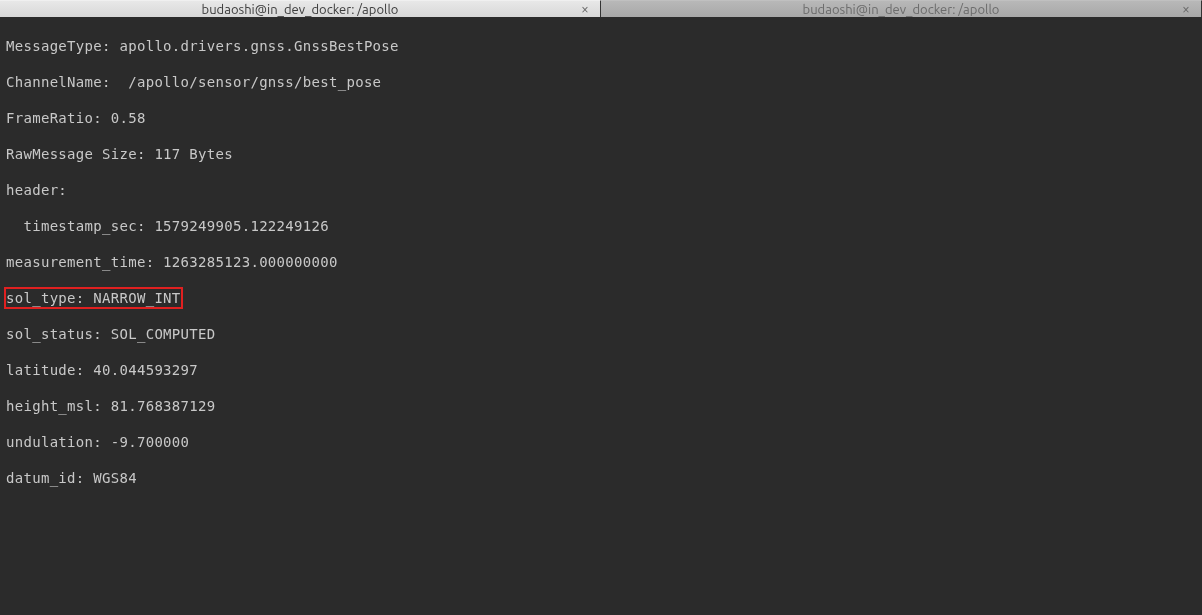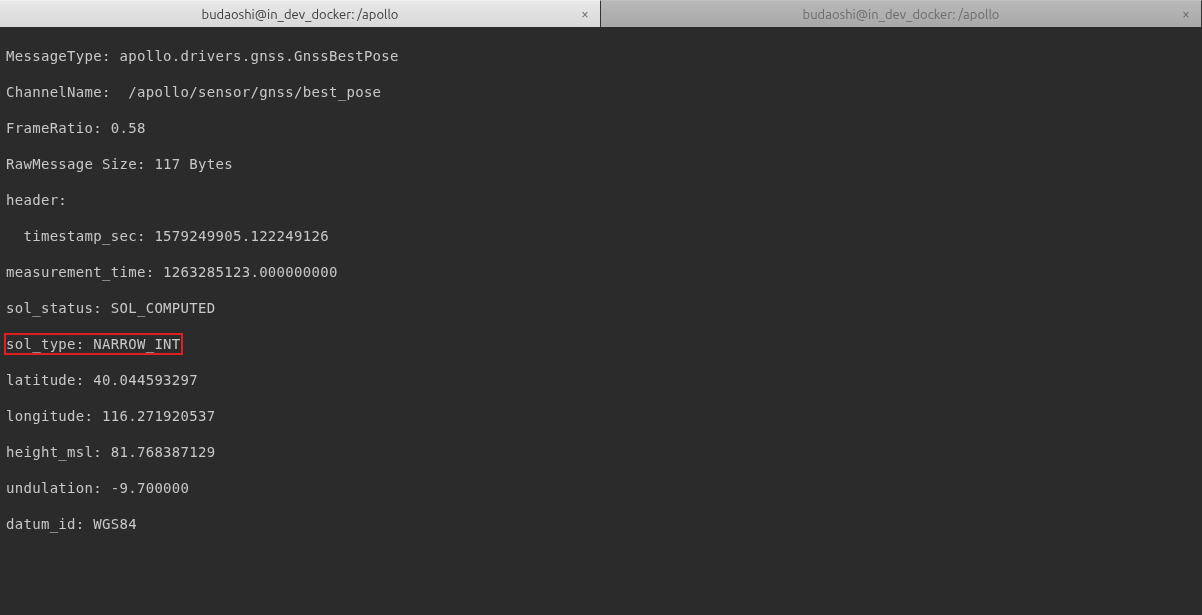--- a/index.html
+++ b/index.html
@@ -10,21 +10,21 @@
     body {
       width: 1202px;
       height: 615px;
       background: #2b2b2b;
       font-family: "DejaVu Sans Mono", "Consolas", monospace;
       font-size: 14px;
       overflow: hidden;
     }
     .tabbar {
       display: flex;
-      height: 27px;
+      height: 17px;
       background: #4a4a4a;
     }
     .tab {
       flex: 1;
       display: flex;
       align-items: center;
       justify-content: center;
       position: relative;
       font-family: "Ubuntu", "DejaVu Sans", sans-serif;
       font-size: 13px;
@@ -89,24 +89,23 @@
 </div>
 
 <div class="terminal">
 <div class="line">MessageType: apollo.drivers.gnss.GnssBestPose</div>
 <div class="line">ChannelName:  /apollo/sensor/gnss/best_pose</div>
 <div class="line">FrameRatio: 0.58</div>
 <div class="line">RawMessage Size: 117 Bytes</div>
 <div class="line">header:</div>
 <div class="line">  timestamp_sec: 1579249905.122249126</div>
 <div class="line">measurement_time: 1263285123.000000000</div>
+<div class="line"><span class="highlighted">sol_type: NARROW_INT</span></div>
 <div class="line">sol_status: SOL_COMPUTED</div>
-<div class="line"><span class="highlighted">sol_type: NARROW_INT</span></div>
 <div class="line">latitude: 40.044593297</div>
-<div class="line">longitude: 116.271920537</div>
 <div class="line">height_msl: 81.768387129</div>
 <div class="line">undulation: -9.700000</div>
 <div class="line">datum_id: WGS84</div>
 
 
 
 
 
 
 

